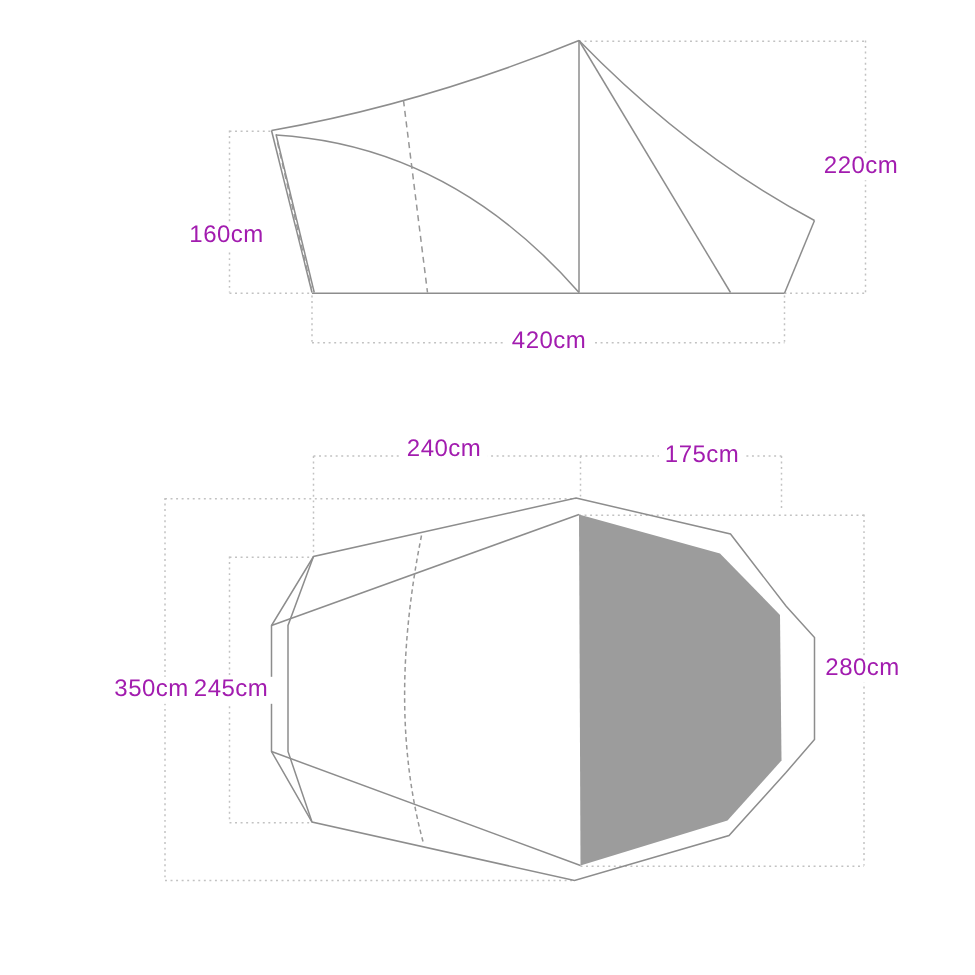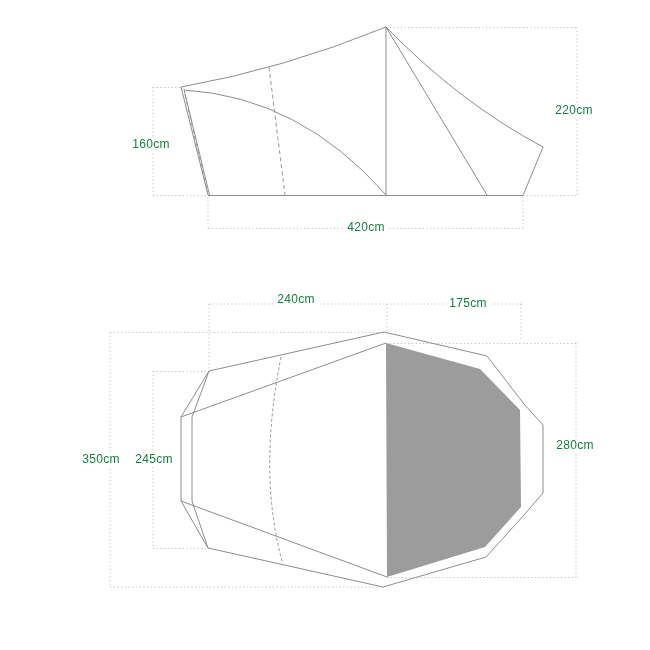--- a/index.html
+++ b/index.html
@@ -13,23 +13,23 @@
   .canvas svg{position:absolute;left:0;top:0;}
   .ln{fill:none;stroke-width:1;stroke-linecap:butt;}
   .dot{stroke-dasharray:1.3 2.4;}
   .dsh{stroke-dasharray:4 3;}
   .arc{stroke-dasharray:3 2.2;}
   .lbl{
     position:absolute;
     transform:translate(-50%,-50%);
     background:#ffffff;
     padding:0 4px;
-    font-size:12px;
+    font-size:16px;
     letter-spacing:0.3px;
-    color:#15803d;
+    color:#a21caf;
     white-space:nowrap;
     line-height:1.1;
   }
   .weight{
     position:absolute;
     font-size:17px;
     color:#4a4a4a;
     letter-spacing:0.5px;
     white-space:nowrap;
   }
@@ -94,21 +94,21 @@
       <path class="ln" d="M209,371 L192,417 L192,501 L208,548"></path>
       <path class="ln" d="M181,417 L386,343"></path>
       <path class="ln" d="M181,501 L387,577"></path>
     </g>
 
     <g stroke="#979797">
       <path class="ln arc" d="M281,357 Q258,472 282,561"></path>
     </g>
   </svg>
 
-  <div class="lbl" style="left:151px;top:145px">160cm</div>
+  <div class="lbl" style="left:151px;top:157px">160cm</div>
   <div class="lbl" style="left:574px;top:111px">220cm</div>
   <div class="lbl" style="left:366px;top:228px">420cm</div>
 
   <div class="lbl" style="left:296px;top:300px">240cm</div>
   <div class="lbl" style="left:468px;top:304px">175cm</div>
   <div class="lbl" style="left:101px;top:460px">350cm</div>
   <div class="lbl" style="left:154px;top:460px">245cm</div>
   <div class="lbl" style="left:575px;top:446px">280cm</div>
 
 

